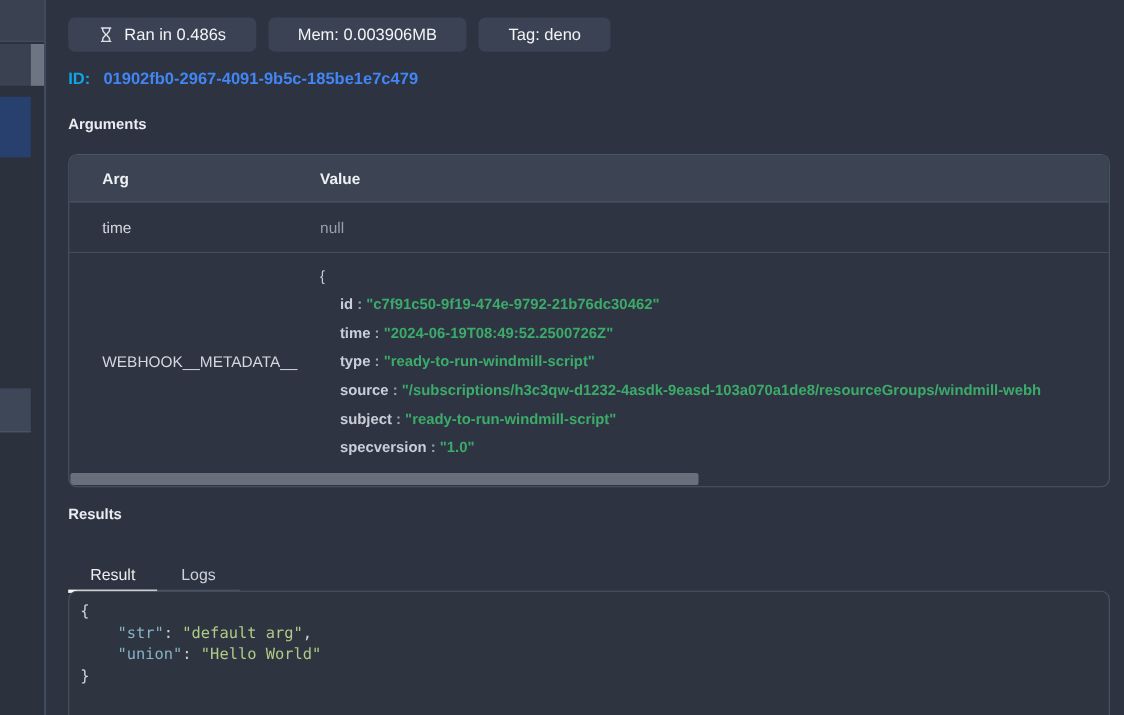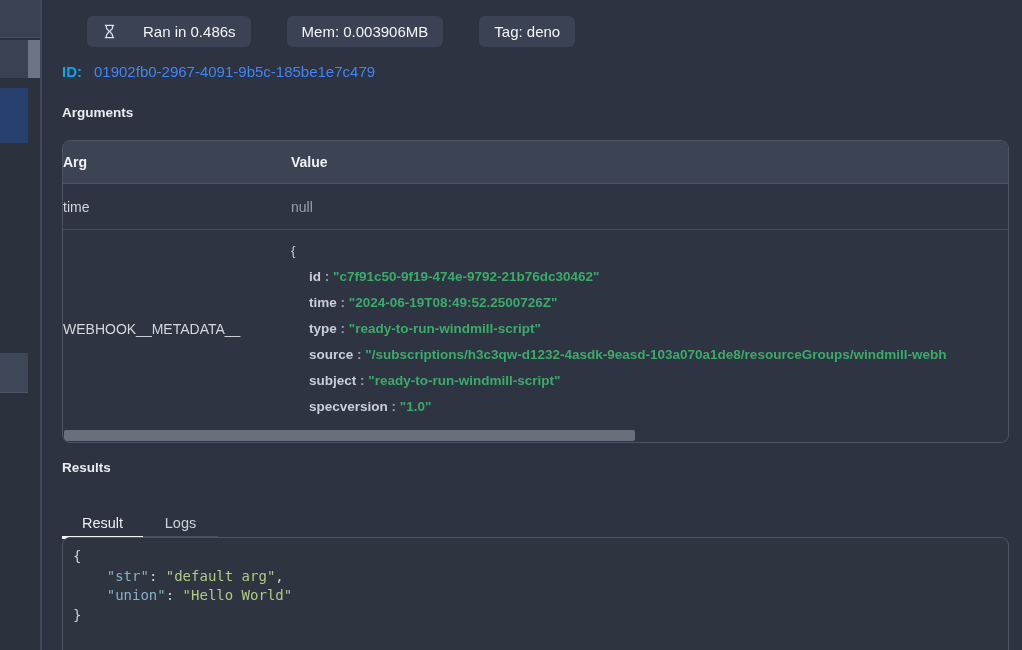--- a/index.html
+++ b/index.html
@@ -16,45 +16,45 @@
   .lp-divider { position:absolute; left:40px; top:0; width:2px; height:650px; background:#3f4a5c; }
   .lp-block-a { position:absolute; left:0; top:0; width:40px; height:38px; background:#3a4150; border-bottom:1px solid #46505f; }
   .lp-block-b { position:absolute; left:0; top:40px; width:28px; height:38px; background:#3a4150; }
   .lp-scroll-thumb { position:absolute; left:28px; top:40px; width:12px; height:38px; background:#6e7582; }
   .lp-block-c { position:absolute; left:0; top:88px; width:28px; height:55px; background:#27406e; }
   .lp-block-d { position:absolute; left:0; top:353px; width:28px; height:40px; background:#3e4757; border-bottom:1px solid #4d5767; }
 
   
   .badges { position:absolute; left:62px; top:16px; display:flex; gap:11px; }
   .badge {
-    height:31px; display:flex; align-items:center; gap:26px;
-    background:#3a4254; border-radius:6px; padding:0 15px;
-    font-size:15px; color:#f3f4f6; white-space:nowrap;margin-left:25px;
+    height:31px; display:flex; align-items:center; gap:9px;
+    background:#3a4254; border-radius:6px; padding:0 27px;
+    font-size:15px; color:#f3f4f6; white-space:nowrap;
   }
   .badge .b-icon { display:flex; align-items:center; }
 
   
   .id-line { position:absolute; left:62px; top:63px; font-size:15px; }
   .id-label { color:#0ea5e9; font-weight:700; margin-right:12px; }
-  .id-value { color:var(--accent-blue); }
+  .id-value { color:var(--accent-blue);font-weight:bold; }
 
   
   .section-title { position:absolute; left:62px; font-size:13.5px; font-weight:700; color:#e9ecf0; }
   .args-title { top:105px; }
   .results-title { top:460px;text-align:center; }
 
   
   .args-table {
     position:absolute; left:62px; top:140px; width:947px; height:303px;
     border:1px solid #4b5563; border-radius:8px; background:#2e3442;
     overflow:hidden;
   }
   .t-grid { display:grid; grid-template-columns:228px 1fr; align-items:center; }
   .t-header { height:43px; background:#3c4454; border-bottom:1px solid #4b5563; font-weight:700; font-size:14px; color:#eef1f4; }
-  .cell-1 { }
+  .cell-1 { padding-left:30px; }
   .t-row-body { height:46px; border-bottom:1px solid #444e5d; font-size:14px; }
   .arg-name { color:#d3d7de; font-size:14px; }
   .null-value { color:#98a0ab; font-size:14px; }
   .t-row-webhook { height:198px; align-items:stretch; }
   .t-row-webhook .cell-1 { display:flex; align-items:center; }
   .json-cell { overflow:hidden; padding-top:8px; font-size:13.5px; }
   .json-line { line-height:26px; white-space:nowrap; }
   .json-line.indent { padding-left:18px; }
   .tok-brace { color:#c6ccd4; }
   .json-key { color:#c9cfd9; font-weight:700; }

